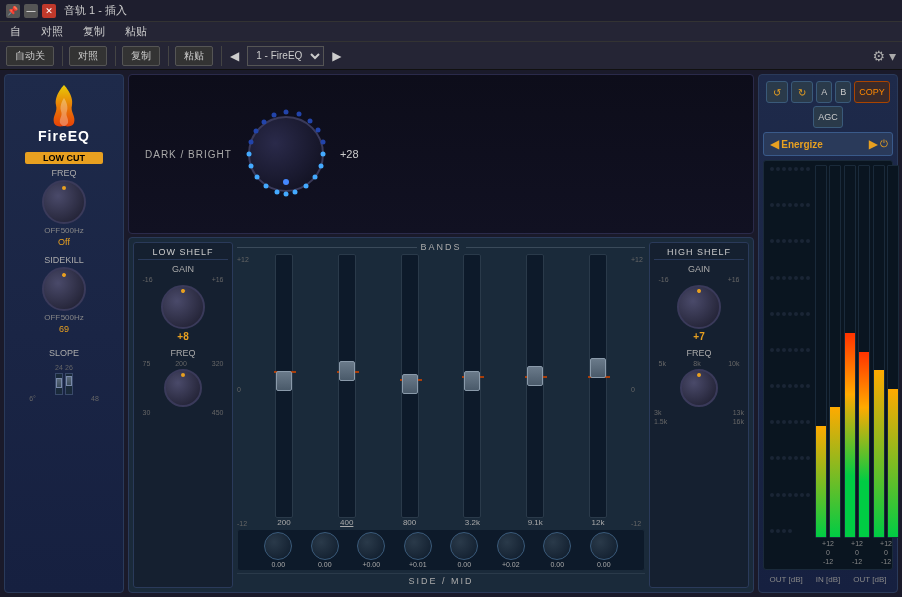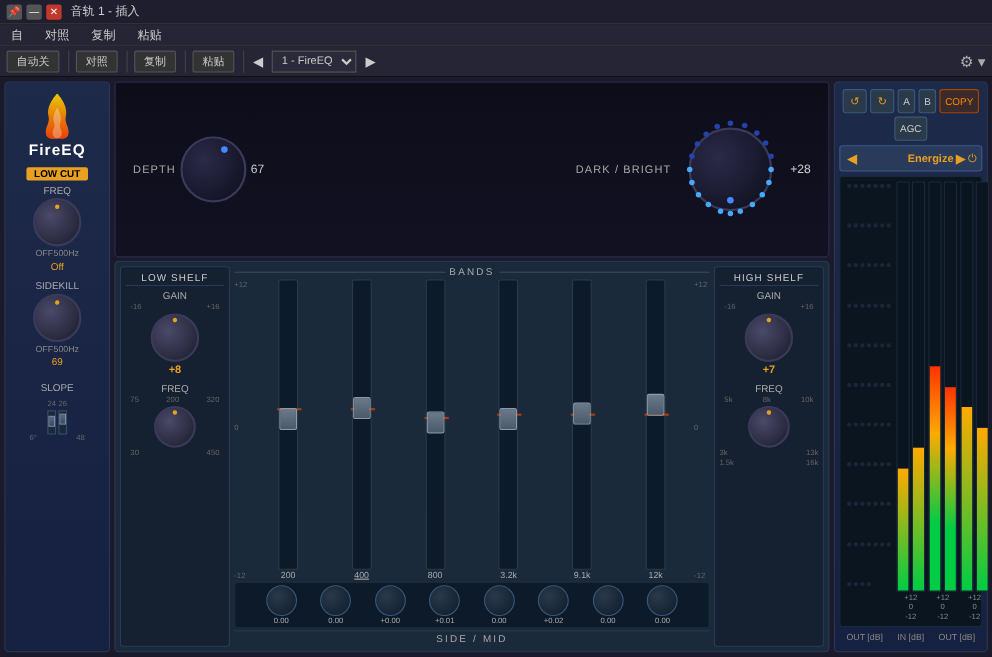--- a/index.html
+++ b/index.html
@@ -115,21 +115,21 @@
     .plugin-main {
       display: flex;
       height: calc(597px - 22px - 20px - 28px);
       background: #1a1a2a;
       padding: 4px;
       gap: 4px;
     }
 
     
     .left-panel {
-      width: 96px;
+      width: 120px;
       background: linear-gradient(180deg, #1e2a4a 0%, #162040 100%);
       border: 1px solid #2a3a5a;
       border-radius: 4px;
       display: flex;
       flex-direction: column;
       align-items: center;
       padding: 8px 16px;
       gap: 4px;
     }
 
@@ -389,21 +389,21 @@
       padding: 0 4px;
     }
     .preset-arrow {
       color: #e8a020;
       font-size: 12px;
       cursor: pointer;
       padding: 0 2px;
     }
     .preset-name {
       flex: 1;
-      text-align: right;
+      text-align: left;
       font-size: 10px;
       color: #e8a020;
       font-weight: bold;
     }
     .preset-power {
       color: #e8a020;
       font-size: 10px;
       cursor: pointer;
     }
 
@@ -569,27 +569,20 @@
         <span>6°</span>
           <span>48</span>
       </div>
     </div>
   </div>
 
   <div class="center-panel">
 
     <div class="top-section">
 
-      <div class="knob-group">
-        <span class="knob-group-label">DEPTH</span>
-        <div class="large-knob medium">
-          <div style="width:6px;height:6px;background:#4488ff;border-radius:50%;position:absolute;transform:translate(10px,-18px);"></div>
-        </div>
-        <span class="knob-value-display">67</span>
-      </div>
 
       <div class="knob-group">
         <span class="knob-group-label">DARK / BRIGHT</span>
         <div style="position:relative; width:100px; height:100px; display:flex; align-items:center; justify-content:center;">
 
           <svg width="100" height="100" style="position:absolute; top:0; left:0;">
             <g>
 
               <circle cx="50" cy="8" r="2.5" fill="#2244aa"></circle>
               <circle cx="63" cy="10" r="2.5" fill="#2244aa"></circle>

